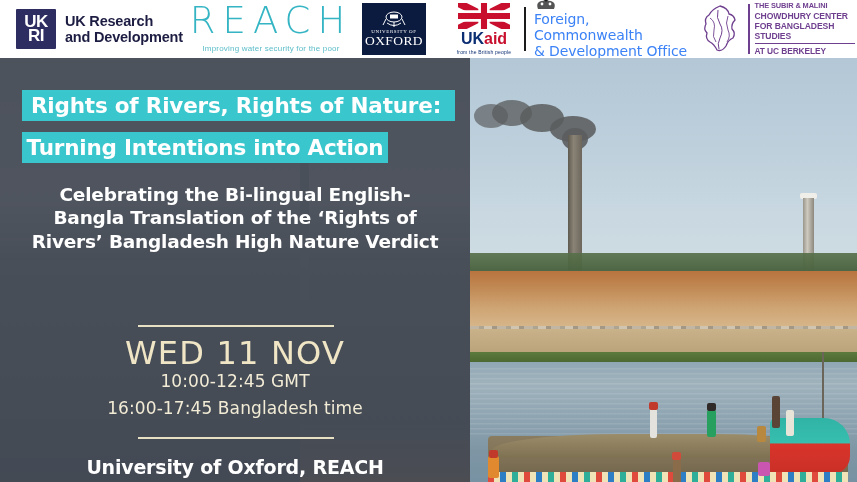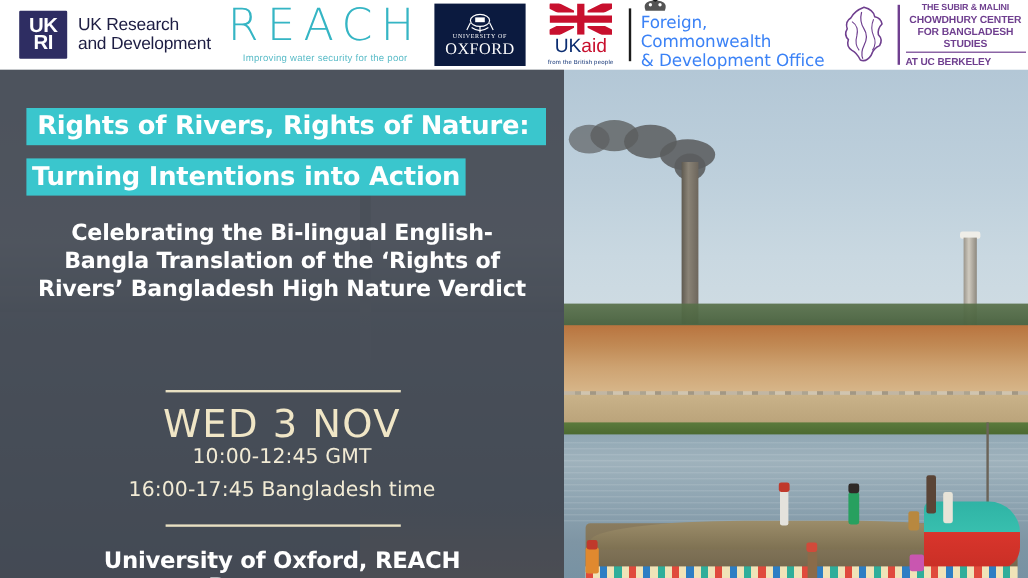--- a/index.html
+++ b/index.html
@@ -55,21 +55,21 @@
     align-items: center;
     justify-content: center;
     letter-spacing: -0.5px;
     border-radius: 1px;
     margin-left: 8px;
   }
   .ukri-mark span { display: block; }
   .ukri-words {
     margin-left: 9px;
     color: #1d1d43;
-    font-weight: normal;
+    font-weight: bold;
     font-size: 14.5px;
     line-height: 1.12;
     letter-spacing: -0.2px;
   }
 
   
   .reach { left: 196px; width: 150px; flex-direction: column; justify-content: center; align-items: center; }
   .reach-word {
     color: #35b5c4;
     font-size: 37px;
@@ -81,21 +81,21 @@
   }
   .reach-tag {
     color: #5bbcc8;
     font-size: 8px;
     letter-spacing: 0.2px;
     margin-top: 5px;
     white-space: nowrap;
   }
 
   
-  .oxford { left: 362px; width: 76px; border-radius: 17px; }
+  .oxford { left: 362px; width: 64px; border-radius: 17px; }
   .ox-box {
     width: 76px; height: 52px;
     background: #0b1a3f;
     color: #ffffff;
     display: flex;
     flex-direction: column;
     align-items: center;
     justify-content: center;
     padding-top: 1px;
     box-sizing: border-box;
@@ -105,21 +105,21 @@
   .ox-big {
     font-size: 13.5px;
     font-family: "Liberation Serif", serif;
     letter-spacing: 0.4px;
     line-height: 1.1;
   }
 
   
   .ukaid { left: 450px; width: 68px; flex-direction: column; justify-content: center; align-items: center; }
   .ukaid-flag { width: 52px; height: 26px; display: block; }
-  .ukaid-word { font-size: 16px; font-weight: normal; line-height: 1; margin-top: 2px; }
+  .ukaid-word { font-size: 16px; font-weight: bold; line-height: 1; margin-top: 2px; }
   .ukaid-word .uk { color: #0b2d71; }
   .ukaid-word .aid { color: #c8102e; }
   .ukaid-tag { font-size: 5px; color: #0b2d71; margin-top: 2px; letter-spacing: 0.2px; }
 
   
   .fcdo { left: 524px; width: 170px; }
   .fcdo-rule { width: 2px; height: 44px; background: #1b1b1b; margin-right: 8px; }
   .fcdo-inner { display: flex; flex-direction: column; justify-content: center; }
   .fcdo-crest { margin-bottom: 1px; }
   .fcdo-text {
@@ -134,21 +134,20 @@
   .berkeley { left: 698px; width: 159px; }
   .bk-map { margin-right: 4px; }
   .bk-rule { width: 1.5px; height: 50px; background: #6f3f8f; margin-right: 5px; }
   .bk-txt { display: flex; flex-direction: column; justify-content: center; }
   .bk-lines {
     font-size: 8.6px;
     font-weight: bold;
     color: #6f3f8f;
     line-height: 1.18;
     letter-spacing: -0.1px;
-    text-align: center;
   }
   .bk-top { font-size: 7.4px; margin-bottom: 0px; }
   .bk-sep { height: 1px; background: #6f3f8f; margin: 2px 0 2px 0; width: 100px; }
   .bk-berk { font-size: 8.4px; font-weight: bold; color: #6f3f8f; letter-spacing: -0.1px; }
 
   
   .body-area {
     position: absolute;
     left: 0; top: 58px;
     width: 857px; height: 424px;
@@ -495,21 +494,21 @@
         <div class="band band1">
           <span>Rights of Rivers, Rights of Nature:</span>
         </div>
         <div class="band band2">
           <span>Turning Intentions into Action</span>
         </div>
 
         <div class="subtitle">Celebrating the Bi-lingual English-Bangla Translation of the ‘Rights of Rivers’ Bangladesh High Nature Verdict</div>
 
         <div class="rule rule-top"></div>
-        <div class="date">WED 3 NOV</div>
+        <div class="date">WED 11 NOV</div>
         <div class="time1">10:00-12:45 GMT</div>
         <div class="time2">16:00-17:45 Bangladesh time</div>
         <div class="rule rule-bottom"></div>
 
         <div class="footer-line">University of Oxford, REACH Programme</div>
       </div>
     </div>
 
     <div class="photo">
       <div class="sky"></div>

